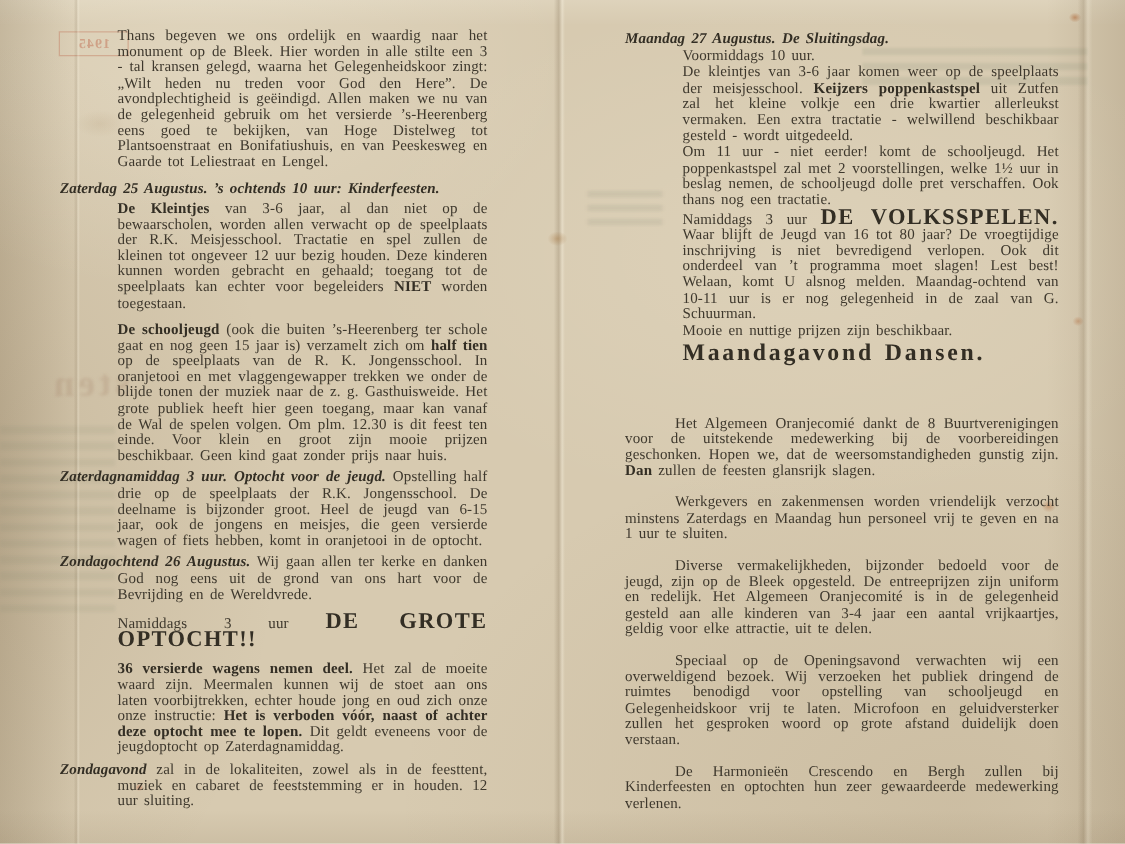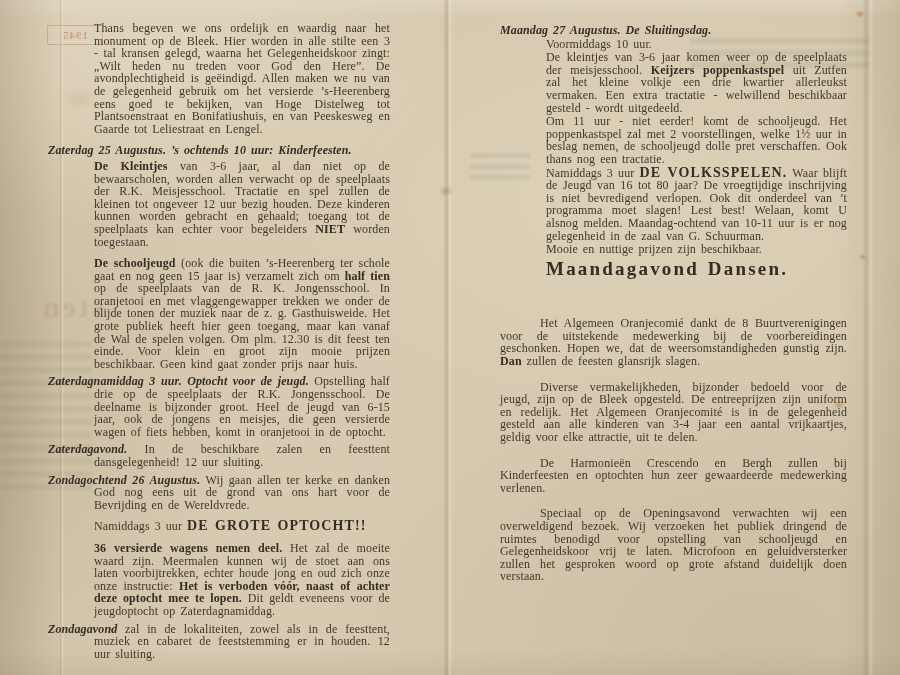--- a/index.html
+++ b/index.html
@@ -25,21 +25,21 @@
   p.entry > span:first-child{font-weight:bold;color:#332e24;font-style:italic;}
   p.body{padding-left:46px;margin-top:3px;}
   p.flush{margin-top:13px;text-indent:40px;}
   p.first{margin-top:0;}
   p.tight{margin-top:1px;}
   p.gap{margin-top:9px;}
   p.biggap{margin-top:42px;}
   p.dansen{padding-left:46px;margin-top:7px;font-weight:bold;font-size:19px;
     letter-spacing:2.2px;color:#332e24;text-align:left;}
   span.b{font-weight:bold;color:#332e24;}
-  span.big{font-weight:bold;font-size:14px;letter-spacing:1.1px;color:#332e24;}
+  span.big{font-weight:bold;font-size:18px;letter-spacing:1.1px;color:#332e24;}
   
   .crease{position:absolute;top:0;height:675px;pointer-events:none;}
   #crease-left{left:59px;width:5px;
     background:linear-gradient(90deg,transparent,rgba(100,80,50,.14) 40%,rgba(255,250,235,.25) 70%,transparent);}
   #fold-center{left:443px;width:9px;
     background:linear-gradient(90deg,transparent,rgba(95,75,48,.20) 45%,rgba(255,250,235,.30) 75%,transparent);}
   #fold-right{left:862px;width:12px;
     background:linear-gradient(90deg,transparent,rgba(95,75,48,.16) 40%,rgba(255,250,235,.22) 70%,transparent);}
   
   .stain{position:absolute;border-radius:50%;pointer-events:none;}
@@ -90,34 +90,34 @@
   <div class="stain s4"></div>
   <div class="stain s5"></div>
   <div class="stain s6"></div>
 
   <div id="left-page-text" class="page">
       <p class="body first"><span>Thans begeven we ons ordelijk en waardig naar het monument op de Bleek. Hier worden in alle stilte een 3 - tal kransen gelegd, waarna het Gelegenheidskoor zingt: „Wilt heden nu treden voor God den Here”. De avondplechtigheid is geëindigd. Allen maken we nu van de gelegenheid gebruik om het versierde ’s-Heerenberg eens goed te bekijken, van Hoge Distelweg tot Plantsoenstraat en Bonifatiushuis, en van Peeskesweg en Gaarde tot Leliestraat en Lengel.</span></p>
       <p class="entry gap"><span class="b">Zaterdag 25 Augustus. ’s ochtends 10 uur: Kinderfeesten.</span></p>
       <p class="body"><span class="b">De Kleintjes</span><span> van 3-6 jaar, al dan niet op de bewaarscholen, worden allen verwacht op de speelplaats der R.K. Meisjesschool. Tractatie en spel zullen de kleinen tot ongeveer 12 uur bezig houden. Deze kinderen kunnen worden gebracht en gehaald; toegang tot de speelplaats kan echter voor begeleiders </span><span class="b">NIET</span><span> worden toegestaan.</span></p>
       <p class="body gap"><span class="b">De schooljeugd</span><span> (ook die buiten ’s-Heerenberg ter schole gaat en nog geen 15 jaar is) verzamelt zich om </span><span class="b">half tien</span><span> op de speelplaats van de R. K. Jongensschool. In oranjetooi en met vlaggengewapper trekken we onder de blijde tonen der muziek naar de z. g. Gasthuisweide. Het grote publiek heeft hier geen toegang, maar kan vanaf de Wal de spelen volgen. Om plm. 12.30 is dit feest ten einde. Voor klein en groot zijn mooie prijzen beschikbaar. Geen kind gaat zonder prijs naar huis.</span></p>
       <p class="entry"><span class="b">Zaterdagnamiddag 3 uur. Optocht voor de jeugd.</span><span> Opstelling half drie op de speelplaats der R.K. Jongensschool. De deelname is bijzonder groot. Heel de jeugd van 6-15 jaar, ook de jongens en meisjes, die geen versierde wagen of fiets hebben, komt in oranjetooi in de optocht.</span></p>
-      <p class="entry"><span class="b">Zaterdagavond.</span><span> In de beschikbare zalen en feesttent dansgelegenheid! 12 uur sluiting.</span></p>
       <p class="entry"><span class="b">Zondagochtend 26 Augustus.</span><span> Wij gaan allen ter kerke en danken God nog eens uit de grond van ons hart voor de Bevrijding en de Wereldvrede.</span></p>
       <p class="body gap"><span>Namiddags 3 uur </span><span class="big">DE GROTE OPTOCHT!!</span></p>
       <p class="body gap"><span class="b">36 versierde wagens nemen deel.</span><span> Het zal de moeite waard zijn. Meermalen kunnen wij de stoet aan ons laten voorbijtrekken, echter houde jong en oud zich onze onze instructie: </span><span class="b">Het is verboden vóór, naast of achter deze optocht mee te lopen.</span><span> Dit geldt eveneens voor de jeugdoptocht op Zaterdagnamiddag.</span></p>
       <p class="entry"><span class="b">Zondagavond</span><span> zal in de lokaliteiten, zowel als in de feesttent, muziek en cabaret de feeststemming er in houden. 12 uur sluiting.</span></p>
     </div>
 
   <div id="right-page-text" class="page">
       <p class="entry first"><span class="b">Maandag 27 Augustus. De Sluitingsdag.</span></p>
       <p class="body tight"><span>Voormiddags 10 uur.</span></p>
       <p class="body tight"><span>De kleintjes van 3-6 jaar komen weer op de speelplaats der meisjesschool. </span><span class="b">Keijzers poppenkastspel</span><span> uit Zutfen zal het kleine volkje een drie kwartier allerleukst vermaken. Een extra tractatie - welwillend beschikbaar gesteld - wordt uitgedeeld.</span></p>
       <p class="body tight"><span>Om 11 uur - niet eerder! komt de schooljeugd. Het poppenkastspel zal met 2 voorstellingen, welke 1½ uur in beslag nemen, de schooljeugd dolle pret verschaffen. Ook thans nog een tractatie.</span></p>
       <p class="body tight"><span>Namiddags 3 uur </span><span class="big">DE VOLKSSPELEN.</span><span> Waar blijft de Jeugd van 16 tot 80 jaar? De vroegtijdige inschrijving is niet bevredigend verlopen. Ook dit onderdeel van ’t programma moet slagen!  Lest best! Welaan, komt U alsnog melden. Maandag-ochtend van 10-11 uur is er nog gelegenheid in de zaal van G. Schuurman.</span></p>
       <p class="body tight"><span>Mooie en nuttige prijzen zijn beschikbaar.</span></p>
       <p class="dansen"><span>Maandagavond Dansen.</span></p>
       <p class="flush biggap"><span>Het Algemeen Oranjecomié dankt de 8 Buurtverenigingen voor de uitstekende medewerking bij de voorbereidingen geschonken. Hopen we, dat de weersomstandigheden gunstig zijn. </span><span class="b">Dan</span><span> zullen de feesten glansrijk slagen.</span></p>
+      <p class="flush"><span>Werkgevers en zakenmensen worden vriendelijk verzocht minstens Zaterdags en Maandag hun personeel vrij te geven en na 1 uur te sluiten.</span></p>
       <p class="flush"><span>Diverse vermakelijkheden, bijzonder bedoeld voor de jeugd, zijn op de Bleek opgesteld. De entreeprijzen zijn uniform en redelijk. Het Algemeen Oranjecomité is in de gelegenheid gesteld aan alle kinderen van 3-4 jaar een aantal vrijkaartjes, geldig voor elke attractie, uit te delen.</span></p>
+      <p class="flush"><span>Speciaal op de Openingsavond verwachten wij een overweldigend bezoek. Wij verzoeken het publiek dringend de ruimtes benodigd voor opstelling van schooljeugd en Gelegenheidskoor vrij te laten. Microfoon en geluidversterker zullen het gesproken woord op grote afstand duidelijk doen verstaan.</span></p>
       <p class="flush"><span>De Harmonieën Crescendo en Bergh zullen bij Kinderfeesten en optochten hun zeer gewaardeerde medewerking verlenen.</span></p>
-      <p class="flush"><span>Speciaal op de Openingsavond verwachten wij een overweldigend bezoek. Wij verzoeken het publiek dringend de ruimtes benodigd voor opstelling van schooljeugd en Gelegenheidskoor vrij te laten. Microfoon en geluidversterker zullen het gesproken woord op grote afstand duidelijk doen verstaan.</span></p>
     </div>
 
 </div>
 
 </body></html>

